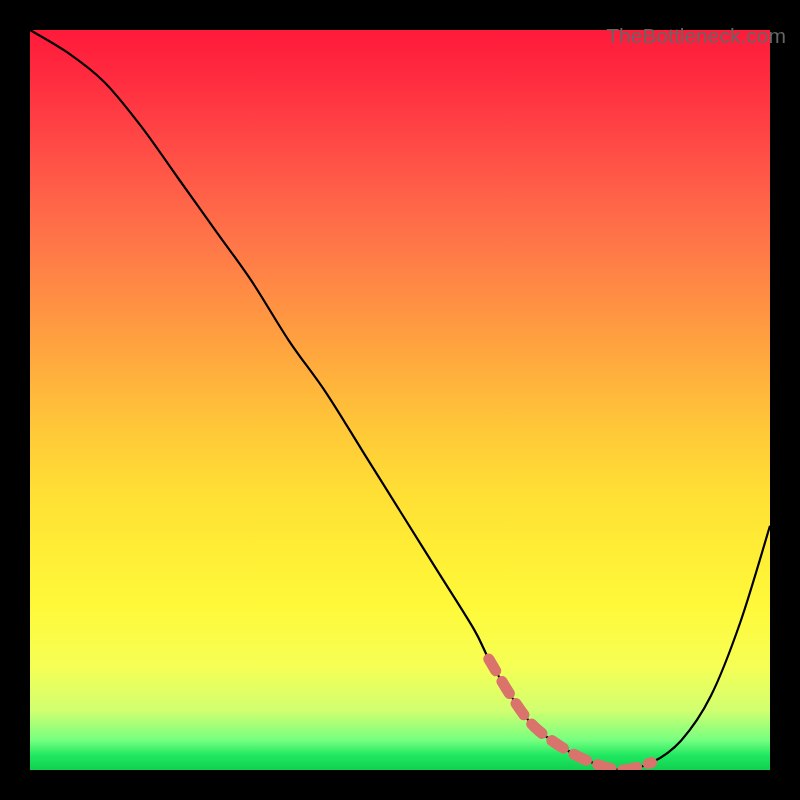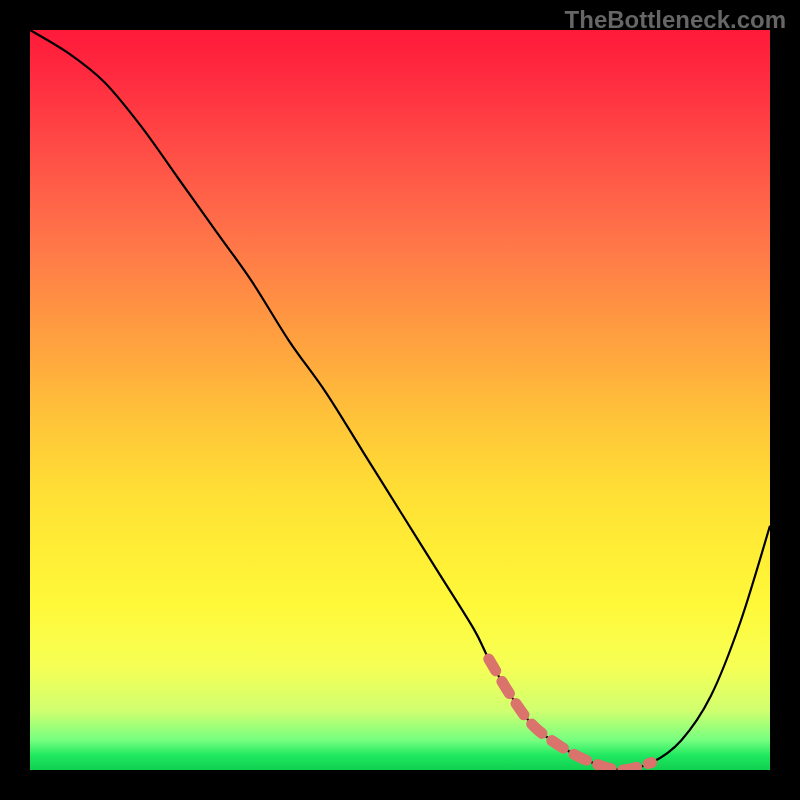--- a/index.html
+++ b/index.html
@@ -5,25 +5,25 @@
   * { margin: 0; padding: 0; box-sizing: border-box; }
   body {
     width: 800px;
     height: 800px;
     background: #000;
     position: relative;
     font-family: Arial, sans-serif;
   }
   .watermark {
     position: absolute;
-    top: 6px;
+    top: 24px;
     right: 14px;
     color: #666;
-    font-size: 24px;
-    font-weight: 700;
+    font-size: 21px;
+    font-weight: 400;
     z-index: 10;
   }
   .plot-area {
     position: absolute;
     left: 30px;
     top: 30px;
     width: 740px;
     height: 740px;
     background: linear-gradient(to bottom,
       #ff1a3a 0%,

